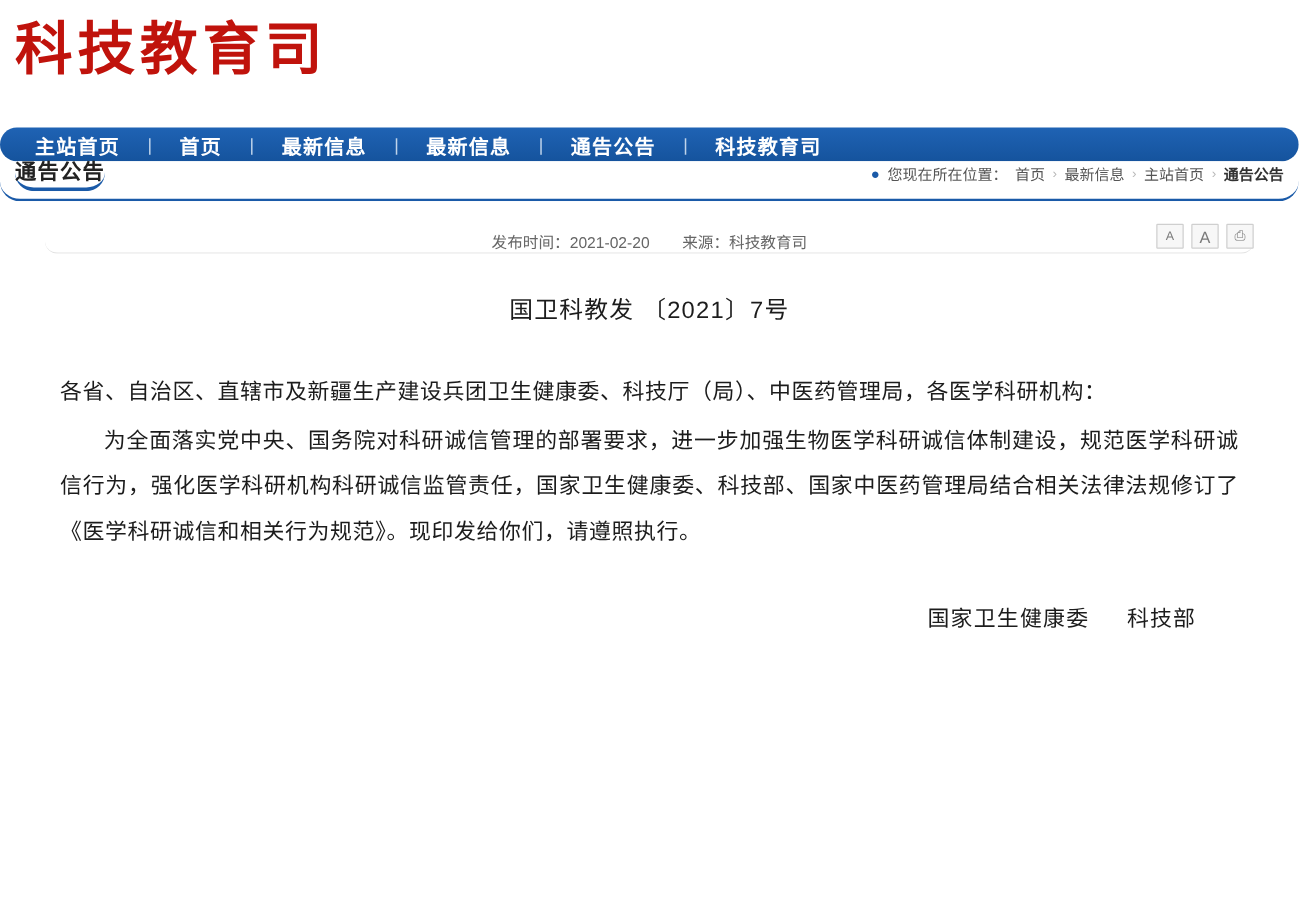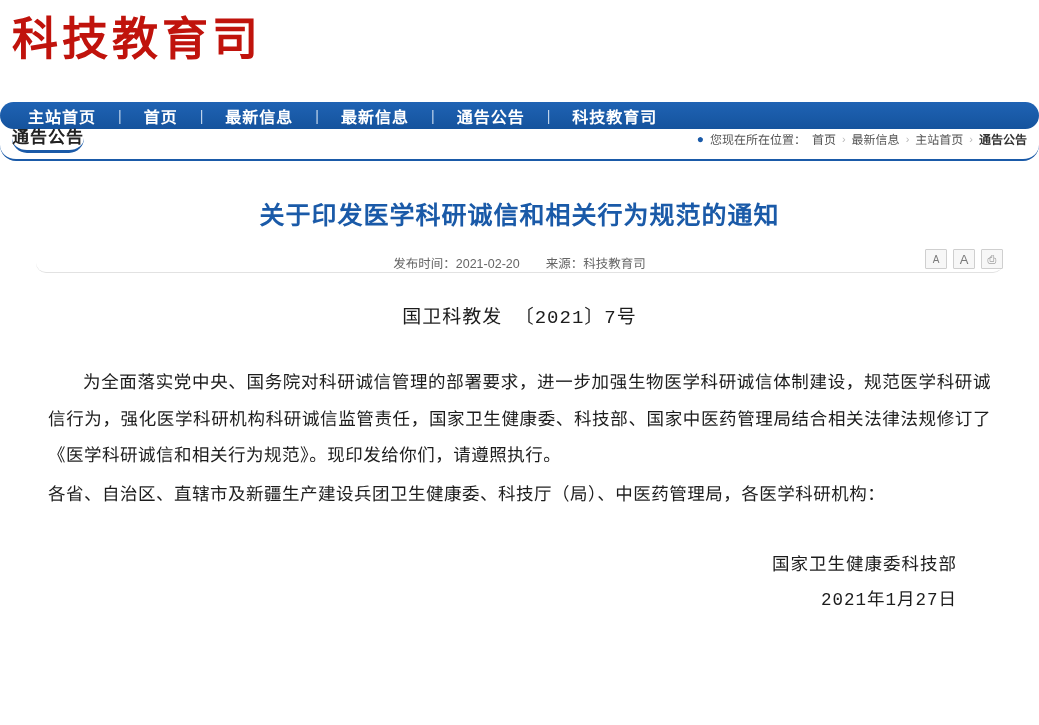--- a/index.html
+++ b/index.html
@@ -134,21 +134,21 @@
     align-items: center;
     justify-content: center;
     cursor: pointer;
     border-radius: 1px;
   }
   .tool-btn.small-a { font-size: 10px; }
   .tool-btn.big-a { font-size: 13px; }
 
   
   .doc-body {
-    font-family: Liberation Mono, monospace;
+    font-family: Liberation Sans, sans-serif;
     color: #1c1c1c;
     font-size: 17.5px;
     line-height: 2.1;
     padding: 0 12px;
   }
   .doc-number {
     text-align: center;
     font-size: 19px;
     margin: 26px 0 26px 0;
     letter-spacing: 1px;
@@ -160,21 +160,21 @@
   }
   .doc-para.indent { text-indent: 2em; }
   .signature {
     margin-top: 34px;
     text-align: right;
     line-height: 2.0;
     letter-spacing: 1px;
     padding-right: 34px;
     font-size: 17.5px;
   }
-  .sig-line-1 span { }
+  .sig-line-1 span { margin-left: 30px; }
 </style>
 </head>
 <body>
 
 <div class="site-header">
   <div class="site-logo">科技教育司</div>
 </div>
 
 <nav class="navbar">
   <a class="nav-item">主站首页</a>
@@ -200,38 +200,36 @@
     <a class="crumb-link">最新信息</a>
     <span class="crumb-sep">›</span>
     <a class="crumb-link">主站首页</a>
     <span class="crumb-sep">›</span>
     <span class="crumb-current">通告公告</span>
   </div>
 </div>
 
 <div class="article">
 
-  <h1 class="article-title">关于印发医学科研诚信和相关行为规范的通知</h1>
 
   <div class="meta-row">
     <span><span>发布时间：</span><span>2021-02-20</span></span>
     <span><span>来源：</span><span>科技教育司</span></span>
 
     <div class="meta-tools">
       <div class="tool-btn small-a">A</div>
       <div class="tool-btn big-a">A</div>
       <div class="tool-btn">⎙</div>
     </div>
   </div>
 
   <div class="doc-body">
     <div class="doc-number">国卫科教发 〔2021〕7号</div>
+    <p class="doc-para">各省、自治区、直辖市及新疆生产建设兵团卫生健康委、科技厅（局）、中医药管理局，各医学科研机构：</p>
     <p class="doc-para indent">为全面落实党中央、国务院对科研诚信管理的部署要求，进一步加强生物医学科研诚信体制建设，规范医学科研诚信行为，强化医学科研机构科研诚信监管责任，国家卫生健康委、科技部、国家中医药管理局结合相关法律法规修订了《医学科研诚信和相关行为规范》。现印发给你们，请遵照执行。</p>
-    <p class="doc-para">各省、自治区、直辖市及新疆生产建设兵团卫生健康委、科技厅（局）、中医药管理局，各医学科研机构：</p>
 
     <div class="signature">
       <div class="sig-line-1">
         <span>国家卫生健康委</span><span>科技部</span>
       </div>
-      <div>2021年1月27日</div>
     </div>
   </div>
 </div>
 
 </body></html>

